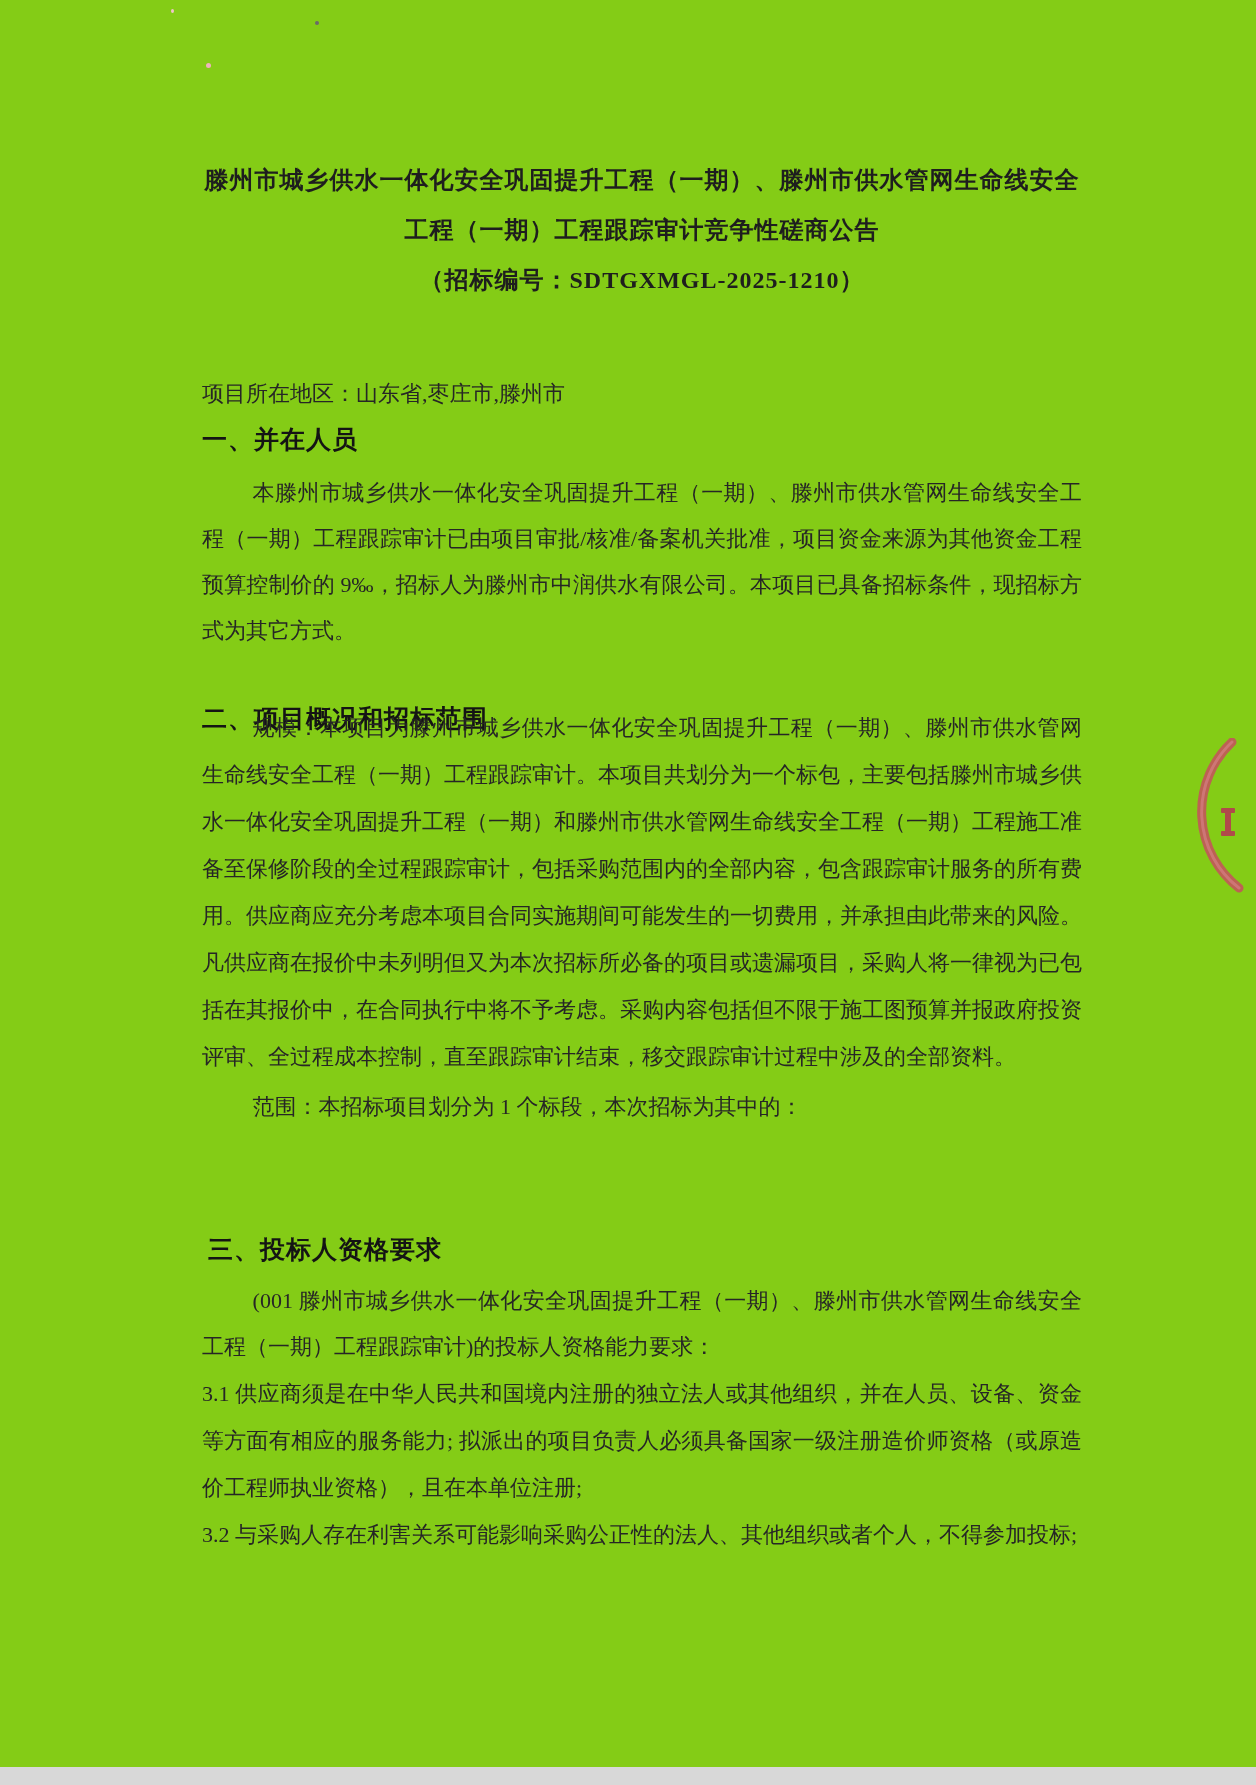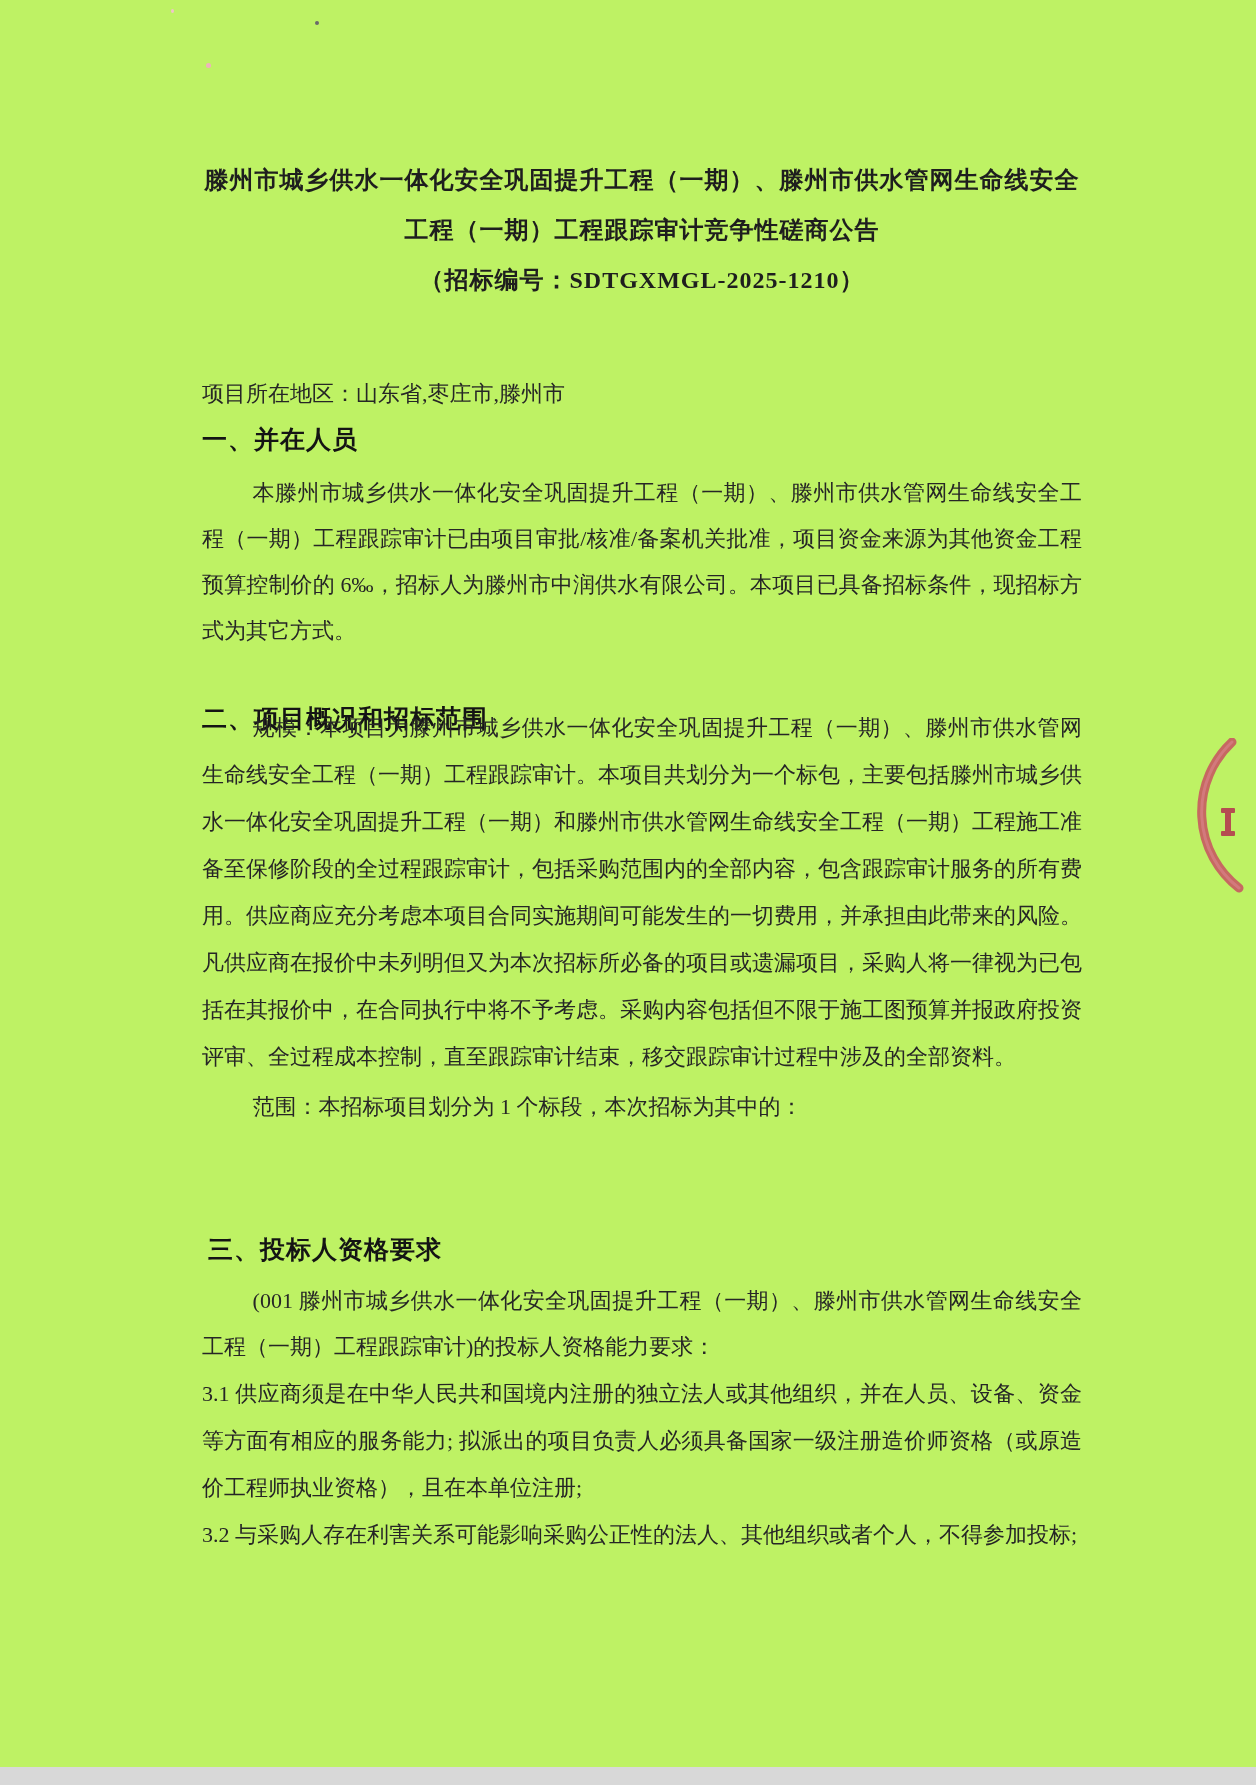--- a/index.html
+++ b/index.html
@@ -1,21 +1,21 @@
 <!DOCTYPE html>
 <html><head>
 <meta charset="utf-8">
 <style>
   * { margin: 0; padding: 0; box-sizing: border-box; }
   html, body { background: #e9e9e9; }
   .page {
     position: relative;
     width: 1256px;
     height: 1785px;
-    background: #bef264;
+    background: #84cc16;
     overflow: hidden;
     font-family: "Liberation Serif", "DejaVu Serif", serif;
     color: #232323;
   }
   .abs { position: absolute; left: 202px; width: 880px; }
   .title-block {
     top: 155px;
     text-align: center;
     font-weight: bold;
     font-size: 24px;
@@ -80,21 +80,21 @@
 
   <div class="abs title-block">
     <div>滕州市城乡供水一体化安全巩固提升工程（一期）、滕州市供水管网生命线安全</div>
     <div>工程（一期）工程跟踪审计竞争性磋商公告</div>
     <div>（招标编号：SDTGXMGL-2025-1210）</div>
   </div>
 
   <div class="abs body-text t-loc">项目所在地区：山东省,枣庄市,滕州市</div>
 
   <div class="abs heading t-h1">一、并在人员</div>
-  <div class="abs body-text indent t-p1">本滕州市城乡供水一体化安全巩固提升工程（一期）、滕州市供水管网生命线安全工程（一期）工程跟踪审计已由项目审批/核准/备案机关批准，项目资金来源为其他资金工程预算控制价的 6‰，招标人为滕州市中润供水有限公司。本项目已具备招标条件，现招标方式为其它方式。</div>
+  <div class="abs body-text indent t-p1">本滕州市城乡供水一体化安全巩固提升工程（一期）、滕州市供水管网生命线安全工程（一期）工程跟踪审计已由项目审批/核准/备案机关批准，项目资金来源为其他资金工程预算控制价的 9‰，招标人为滕州市中润供水有限公司。本项目已具备招标条件，现招标方式为其它方式。</div>
 
   <div class="abs heading t-h2">二、项目概况和招标范围</div>
   <div class="abs body-text indent t-p2">规模：本项目为滕州市城乡供水一体化安全巩固提升工程（一期）、滕州市供水管网生命线安全工程（一期）工程跟踪审计。本项目共划分为一个标包，主要包括滕州市城乡供水一体化安全巩固提升工程（一期）和滕州市供水管网生命线安全工程（一期）工程施工准备至保修阶段的全过程跟踪审计，包括采购范围内的全部内容，包含跟踪审计服务的所有费用。供应商应充分考虑本项目合同实施期间可能发生的一切费用，并承担由此带来的风险。凡供应商在报价中未列明但又为本次招标所必备的项目或遗漏项目，采购人将一律视为已包括在其报价中，在合同执行中将不予考虑。采购内容包括但不限于施工图预算并报政府投资评审、全过程成本控制，直至跟踪审计结束，移交跟踪审计过程中涉及的全部资料。</div>
   <div class="abs body-text indent t-p3">范围：本招标项目划分为 1 个标段，本次招标为其中的：</div>
 
   <div class="abs heading t-h3">三、投标人资格要求</div>
   <div class="abs body-text indent t-p5">(001 滕州市城乡供水一体化安全巩固提升工程（一期）、滕州市供水管网生命线安全工程（一期）工程跟踪审计)的投标人资格能力要求：</div>
   <div class="abs body-text t-p6">3.1 供应商须是在中华人民共和国境内注册的独立法人或其他组织，并在人员、设备、资金等方面有相应的服务能力; 拟派出的项目负责人必须具备国家一级注册造价师资格（或原造价工程师执业资格），且在本单位注册;</div>
   <div class="abs body-text t-p7">3.2 与采购人存在利害关系可能影响采购公正性的法人、其他组织或者个人，不得参加投标;</div>
 

